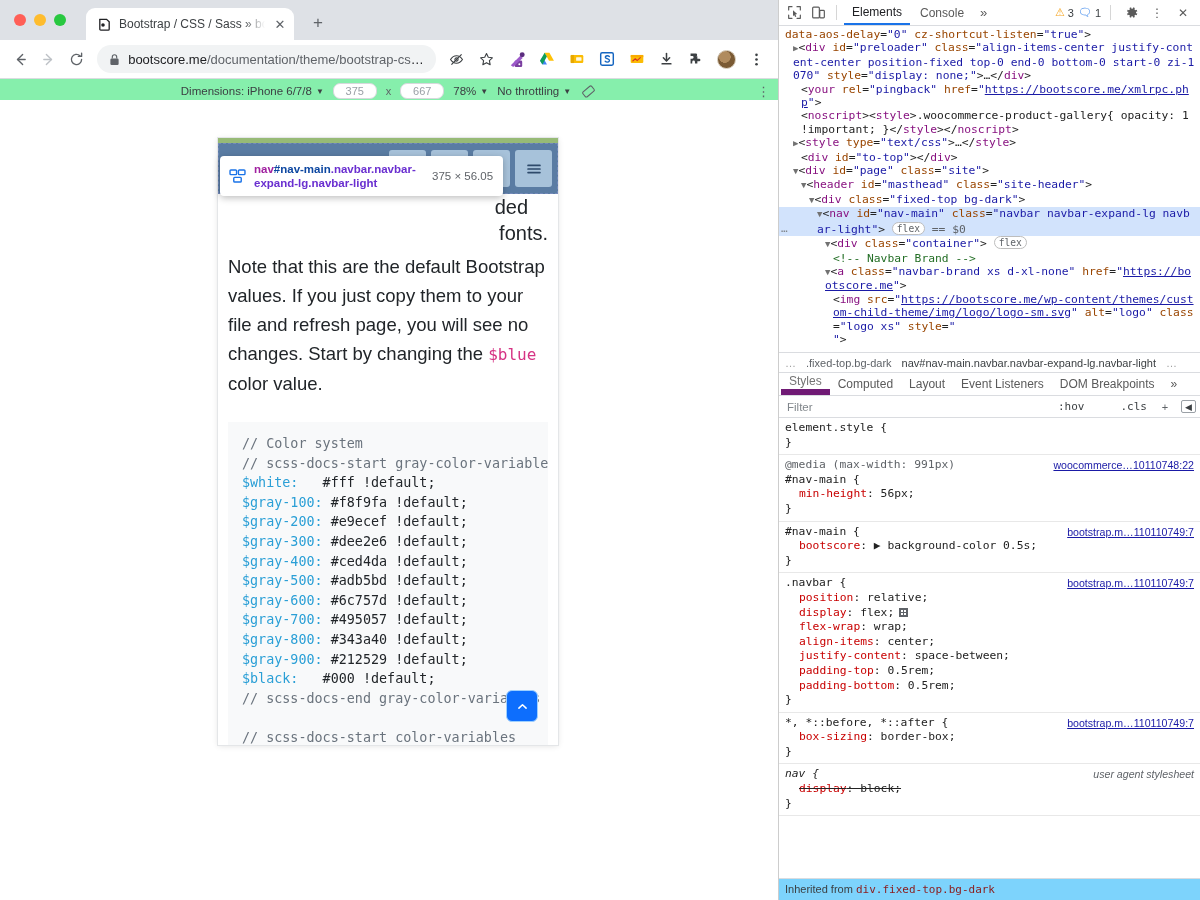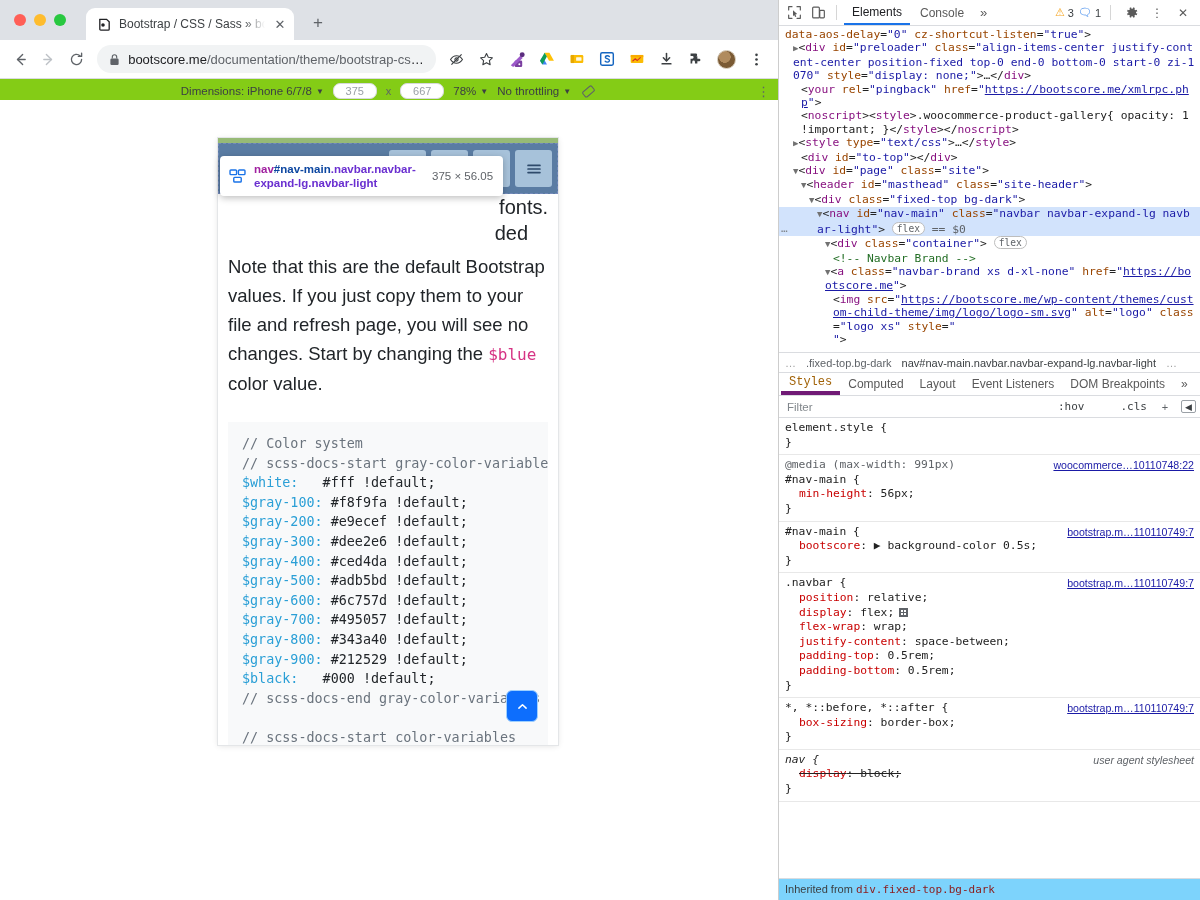--- a/index.html
+++ b/index.html
@@ -41,21 +41,21 @@
     min-width:0;
   }
   .url-text{white-space:nowrap;overflow:hidden;text-overflow:ellipsis;}
   .url-text .dom{color:#202124;} .url-text .path{color:#5f6368;}
   .omni-icons{display:flex;align-items:center;gap:4px;}
   .oi{width:26px;height:26px;display:flex;align-items:center;justify-content:center;}
   .avatar{width:19px;height:19px;border-radius:50%;background:radial-gradient(circle at 40% 35%, #b08b5e 0 38%, #7a5a34 40% 100%);border:1px solid #d0c3b0;}
   .chrome-sep{height:1px;background:#dadce0;}
 
   
-  .devtoolbar{height:24px;background:#84cc16;display:flex;align-items:center;font-size:11.5px;color:#3c4043;position:relative;}
+  .devtoolbar{height:24px;background:#86efac;display:flex;align-items:center;font-size:11.5px;color:#3c4043;position:relative;}
   .dt-center{position:absolute;left:0;right:0;display:flex;align-items:center;justify-content:center;gap:9px;}
   .dt-sel{display:flex;align-items:center;gap:4px;cursor:default;}
   .caret{font-size:8px;color:#3c4043;}
   .dt-inp{width:44px;height:16px;border:1px solid #d6d9dc;background:#fff;border-radius:7px;font-size:11px;color:#9aa0a6;display:flex;align-items:center;justify-content:center;}
   .dt-x{color:#5f6368;font-size:11px;}
   .dt-rotate{width:17px;height:17px;display:flex;align-items:center;justify-content:center;color:#5f6368;}
   .dt-kebab{position:absolute;right:8px;color:#5f6368;font-size:13px;line-height:1;}
   .dt-line{height:1px;background:#dadce0;}
 
   
@@ -128,21 +128,21 @@
   .t-com{color:#236e25;} .t-txt{color:#222;}
   .t-link{color:#1a1aa6;text-decoration:underline;}
   .arw{color:#727272;font-size:9px;}
   .chip{display:inline-block;border:1px solid #bdbdbd;border-radius:7px;padding:0 4px;font-size:9.6px;color:#5f6368;line-height:11px;vertical-align:1px;background:#fff;}
   .dollar{color:#5f6368;}
   .crumb{height:21px;border-top:1px solid #dadce0;border-bottom:1px solid #dadce0;display:flex;align-items:center;gap:10px;padding:0 6px;font-size:11px;color:#5f6368;background:#fff;overflow:hidden;white-space:nowrap;}
   .crumb .cur{color:#3c4043;}
   .crumb .cc{color:#a0a0a0;}
   .stabs{height:23px;display:flex;align-items:center;border-bottom:1px solid #dadce0;padding:0 2px;font-size:12px;color:#5a5a5a;}
   .stab{padding:0 8px;height:22px;display:flex;align-items:center;}
-  .stab.active{color:#a16207;border-bottom:4px solid #701a75;font-family:Liberation Mono, monospace;}
+  .stab.active{color:#737373;border-bottom:6px solid #701a75;}
   .filterbar{height:22px;display:flex;align-items:center;border-bottom:1px solid #dadce0;font-size:11.5px;color:#80868b;padding:0 4px;gap:8px;}
   .filterbar .fi{flex:1 1 auto;padding-left:4px;}
   .fb-btn{font-family:"DejaVu Sans Mono",monospace;font-size:11px;color:#3c4043;padding:0 2px;margin-left:24px;}
   .fb-ic{width:16px;height:14px;display:flex;align-items:center;justify-content:center;color:#5f6368;font-size:11px;}
   .fb-box{border:1px solid #9aa0a6;border-radius:2px;width:15px;height:13px;display:flex;align-items:center;justify-content:center;font-size:9px;color:#3c4043;}
   .styles{flex:1 1 auto;overflow:hidden;font-family:"DejaVu Sans Mono",monospace;font-size:11.3px;line-height:14.6px;color:#222;background:#fff;}
   .rule{border-bottom:1px solid #e8e8e8;padding:3px 6px 4px 6px;position:relative;}
   .rule .src{position:absolute;right:6px;top:3px;font-size:10.6px;color:#1a1aa6;text-decoration:underline;font-family:"Liberation Sans",sans-serif;}
   .sel-txt{color:#222;}
   .prop{color:#c80000;padding-left:14px;}
@@ -343,22 +343,22 @@
             </span>
             <span class="nav-ic">
               <svg width="18" height="18" viewBox="0 0 20 20">
                   <path d="M3.4 6h13.2M3.4 10h13.2M3.4 14h13.2" stroke="#2e4a6b" stroke-width="1.9" stroke-linecap="round"></path>
                 </svg>
             </span>
           </div>
         </div>
 
         <div class="vp-body">
+          <div class="clip-line">&nbsp;&nbsp;&nbsp;&nbsp;&nbsp;&nbsp;&nbsp;&nbsp;&nbsp;&nbsp;&nbsp;&nbsp;&nbsp;&nbsp;&nbsp;&nbsp;&nbsp;&nbsp;&nbsp;&nbsp;&nbsp;&nbsp;&nbsp;&nbsp;&nbsp;&nbsp;&nbsp;&nbsp;&nbsp;&nbsp;&nbsp;&nbsp;&nbsp;&nbsp;&nbsp;&nbsp;&nbsp;&nbsp;&nbsp;&nbsp;&nbsp;&nbsp;&nbsp;&nbsp;&nbsp;&nbsp;&nbsp;&nbsp;<span>ded</span></div>
           <div class="clip-line" style="text-align:right;"><span>fonts.</span></div>
-          <div class="clip-line">&nbsp;&nbsp;&nbsp;&nbsp;&nbsp;&nbsp;&nbsp;&nbsp;&nbsp;&nbsp;&nbsp;&nbsp;&nbsp;&nbsp;&nbsp;&nbsp;&nbsp;&nbsp;&nbsp;&nbsp;&nbsp;&nbsp;&nbsp;&nbsp;&nbsp;&nbsp;&nbsp;&nbsp;&nbsp;&nbsp;&nbsp;&nbsp;&nbsp;&nbsp;&nbsp;&nbsp;&nbsp;&nbsp;&nbsp;&nbsp;&nbsp;&nbsp;&nbsp;&nbsp;&nbsp;&nbsp;&nbsp;&nbsp;<span>ded</span></div>
 
           <p class="para"><span>Note that this are the default Bootstrap values. If you just copy them to your file and refresh page, you will see no changes. Start by changing the </span><code>$blue</code><span> color value.</span></p>
 
           <div class="codeblock" id="codeblock"><div><span class="c-com">// Color system</span></div><div><span class="c-com">// scss-docs-start gray-color-variables</span></div><div><span class="c-var">$white:</span><span class="c-val">   #fff !default;</span></div><div><span class="c-var">$gray-100:</span><span class="c-val"> #f8f9fa !default;</span></div><div><span class="c-var">$gray-200:</span><span class="c-val"> #e9ecef !default;</span></div><div><span class="c-var">$gray-300:</span><span class="c-val"> #dee2e6 !default;</span></div><div><span class="c-var">$gray-400:</span><span class="c-val"> #ced4da !default;</span></div><div><span class="c-var">$gray-500:</span><span class="c-val"> #adb5bd !default;</span></div><div><span class="c-var">$gray-600:</span><span class="c-val"> #6c757d !default;</span></div><div><span class="c-var">$gray-700:</span><span class="c-val"> #495057 !default;</span></div><div><span class="c-var">$gray-800:</span><span class="c-val"> #343a40 !default;</span></div><div><span class="c-var">$gray-900:</span><span class="c-val"> #212529 !default;</span></div><div><span class="c-var">$black:</span><span class="c-val">   #000 !default;</span></div><div><span class="c-com">// scss-docs-end gray-color-variables</span></div><div><span class="c-com"> </span></div><div><span class="c-com">// scss-docs-start color-variables</span></div></div>
         </div>
 
         <div class="totop">
           <svg width="15" height="15" viewBox="0 0 20 20">
               <path d="m5.2 12.2 4.8-4.6 4.8 4.6" fill="none" stroke="#fff" stroke-width="2" stroke-linecap="round" stroke-linejoin="round"></path>
             </svg>
@@ -477,20 +477,21 @@
           <div class="sel-txt">#nav-main {</div>
           <div><span class="prop">bootscore</span><span class="pval">: ▶ background-color 0.5s;</span></div>
           <div>}</div>
         </div>
         <div class="rule">
           <a class="src">bootstrap.m…110110749:7</a>
           <div class="sel-txt">.navbar {</div>
           <div><span class="prop">position</span><span class="pval">: relative;</span></div>
           <div><span class="prop">display</span><span class="pval">: flex;</span><span class="gridic" style="margin-left: 5px;"></span></div>
           <div><span class="prop">flex-wrap</span><span class="pval">: wrap;</span></div>
+          <div><span class="prop">align-items</span><span class="pval">: center;</span></div>
           <div><span class="prop">justify-content</span><span class="pval">: space-between;</span></div>
           <div><span class="prop">padding-top</span><span class="pval">: 0.5rem;</span></div>
           <div><span class="prop">padding-bottom</span><span class="pval">: 0.5rem;</span></div>
           <div>}</div>
         </div>
         <div class="rule">
           <a class="src">bootstrap.m…110110749:7</a>
           <div class="sel-txt">*, *::before, *::after {</div>
           <div><span class="prop">box-sizing</span><span class="pval">: border-box;</span></div>
           <div>}</div>

